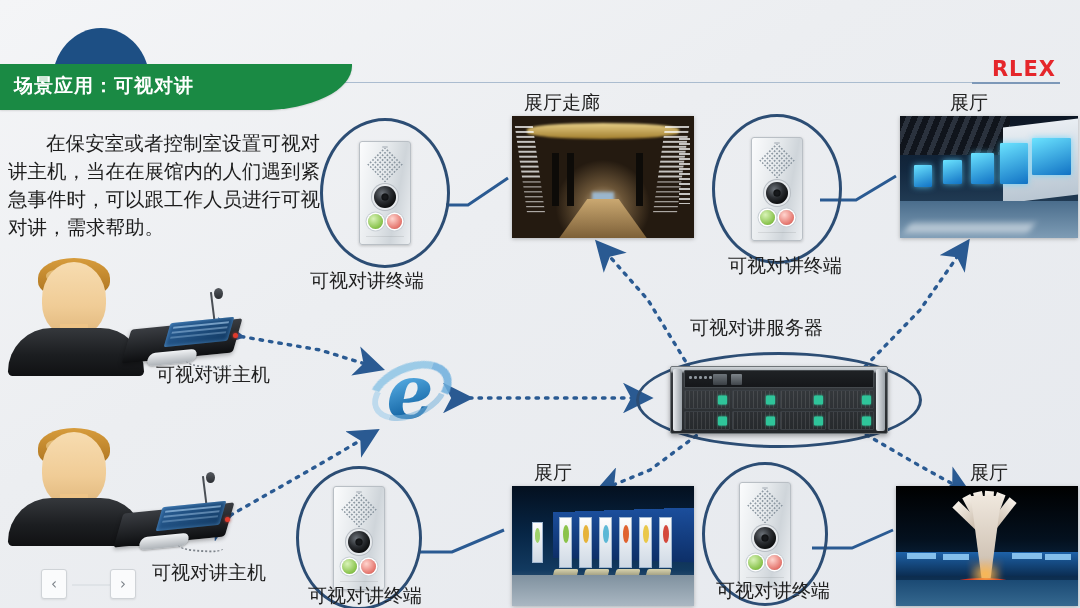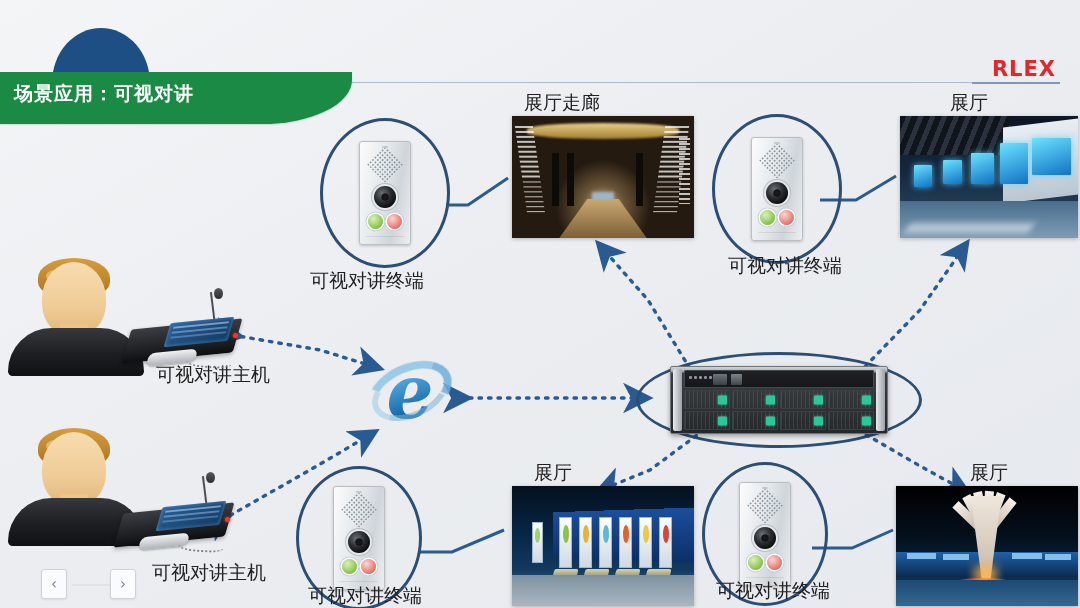--- a/index.html
+++ b/index.html
@@ -37,21 +37,21 @@
   .brand-rule{
     position:absolute; right:20px; top:82px; width:88px; height:2px;
     background:#7d98b8; z-index:5;
   }
   .hair-rule{
     position:absolute; left:330px; top:82px; right:108px; height:1px;
     background:#9fb3c9; z-index:2; opacity:.85;
   }
 
   .green-banner{
-    position:absolute; left:0; top:72px; width:352px; height:52px; z-index:3;
+    position:absolute; left:0; top:64px; width:352px; height:46px; z-index:3;
     background:#1a8a44;
     border-radius:0 0 90px 0 / 0 0 44px 0;
     box-shadow:0 1px 2px rgba(0,0,0,.12);
   }
   .green-banner .btxt{
     position:absolute; left:14px; top:9px;
     font-family:"DejaVu Sans", sans-serif;
     font-weight:bold; font-size:19px; color:#ffffff; letter-spacing:1px;
     white-space:nowrap;
   }
@@ -391,20 +391,21 @@
 
   <div class="blue-blob"></div>
   <div class="brand">RLEX</div>
   <div class="brand-rule"></div>
   <div class="hair-rule"></div>
 
   <div class="green-banner">
     <span class="btxt">场景应用：可视对讲</span>
   </div>
 
+  <div class="intro">在保安室或者控制室设置可视对讲主机，当在在展馆内的人们遇到紧急事件时，可以跟工作人员进行可视对讲，需求帮助。</div>
 
   <svg id="wires" viewBox="0 0 1080 608">
     <defs>
       <marker id="ah" markerWidth="9" markerHeight="9" refX="5" refY="4.5" orient="auto">
         <path d="M0,0 L9,4.5 L0,9 L2.4,4.5 Z" fill="#2a5a92"></path>
       </marker>
       <marker id="ahb" markerWidth="9" markerHeight="9" refX="5" refY="4.5" orient="auto">
         <path d="M0,0 L9,4.5 L0,9 L2.4,4.5 Z" fill="#2a5a92"></path>
       </marker>
     </defs>
@@ -552,20 +553,21 @@
       <div class="grille"></div>
       <div class="lens"></div>
       <div class="btn g"></div>
       <div class="btn r"></div>
       <div class="seam" style="top:94px;"></div>
       <div class="mini" style="top:4px;"></div>
     </div>
   </div>
   <div class="cap" style="left:716px; top:578px;">可视对讲终端</div>
 
+  <div class="cap" style="left:690px; top:315px;">可视对讲服务器</div>
   <div class="server-group" style="left:636px; top:352px; width:286px; height:96px;">
     <div class="oval"></div>
     <div class="server">
       <div class="ear l"></div>
       <div class="ear r"></div>
       <div class="topbar">
         <div class="leds">
           <i></i>
             <i></i>
             <i></i>

